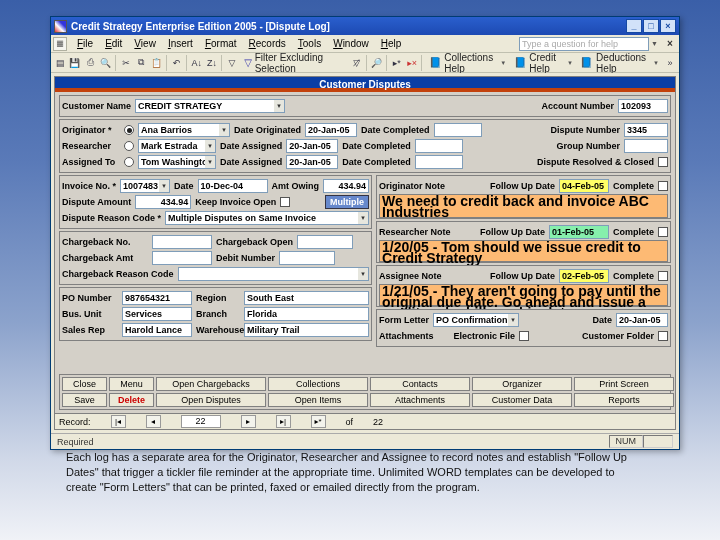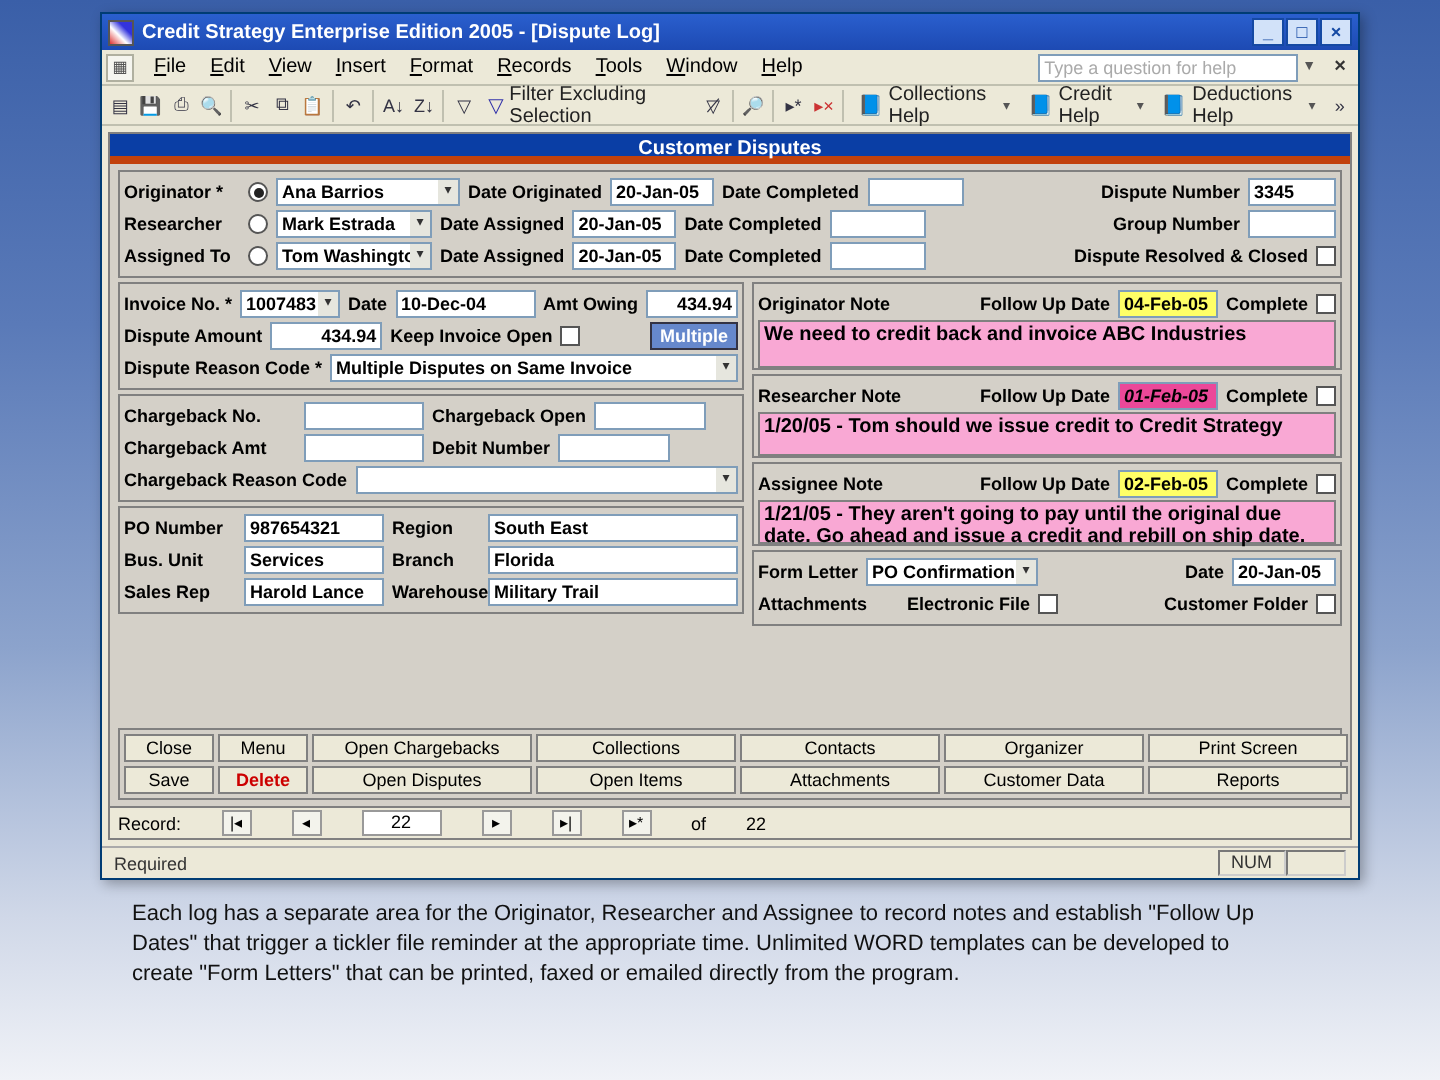--- a/index.html
+++ b/index.html
@@ -4,21 +4,21 @@
 <style>
   * { box-sizing: border-box; margin: 0; padding: 0; }
   body {
     font-family: "Tahoma", "MS Sans Serif", Arial, sans-serif;
     font-size: 10px;
     background: linear-gradient(180deg, #3a5fa8 0%, #5a7ab8 30%, #8ca3cc 60%, #d0d8e8 85%, #f0f2f7 100%);
     width: 720px; height: 540px;
     overflow: hidden;
   }
   .app-window {
-    position: absolute; top: 6px; left: 50px; width: 630px; height: 434px;
+    position: absolute; top: 16px; left: 50px; width: 630px; height: 434px;
     background: #ece9d8; border: 1px solid #003c74;
     box-shadow: 2px 2px 6px rgba(0,0,0,.3);
     display: flex; flex-direction: column;
   }
   .titlebar {
     background: linear-gradient(180deg,#2a5fce 0%,#1d4ab3 100%);
     color: #fff; height: 18px; display: flex; align-items: center;
     padding: 0 3px; font-size: 10px; font-weight: bold;
   }
   .titlebar .icon { width: 13px; height: 13px; margin-right: 4px;
@@ -59,21 +59,21 @@
   .combo .dd { position:absolute; right:0; top:0; width:11px; height:14px;
     background:#e6e6de; border:1px solid #7f9db9; border-left:none;
     font-size:7px; text-align:center; line-height:12px; color:#333; }
   .radio { width:10px; height:10px; border:1px solid #555; border-radius:50%; background:#fff;
     display:inline-flex; align-items:center; justify-content:center; }
   .radio .dot { width:5px; height:5px; border-radius:50%; background:#222; }
   .cb { width:10px; height:10px; border:1px solid #555; background:#fff; }
   .cols { display:flex; gap:4px; }
   .colL { flex:0 0 310px; display:flex; flex-direction:column; gap:2px; }
   .colR { flex:1; display:flex; flex-direction:column; gap:2px; }
-  .yellow { background:#f9a8d4; border:1px solid #808080; font-size:10px; font-weight:bold;
+  .yellow { background:#fdba74; border:1px solid #808080; font-size:14px; font-weight:bold;
     padding:1px 2px; line-height:11px; }
   .btn { background:#ece9d8; border:1px solid #808080; height:14px; font-size:9px;
     font-weight:normal; padding:0 4px; line-height:12px; text-align:center; white-space:nowrap; }
   .bluebtn { background:#6688cc; color:#fff; border:1px solid #334; font-weight:bold;
     font-size:9px; height:14px; padding:0 4px; line-height:12px; }
   .del { color:#c00; font-weight:bold; }
   .navbar { border-top:1px solid #808080; background:#ece9d8; height:16px;
     display:flex; align-items:center; font-size:9px; padding:0 4px; gap:20px; }
   .navbtn { width:15px; height:13px; border:1px solid #999; background:#f3f3ec;
     font-size:8px; text-align:center; line-height:11px; }
@@ -158,20 +158,32 @@
       <span style="color:#c93;">📘</span>&nbsp;<span>Deductions Help</span><span class="drop">▾</span>
     </div>
     <div class="tbtn">»</div>
   </div>
 
   <div class="clientarea">
     <div class="form-frame">
       <div class="form-title">Customer Disputes</div>
       <div class="form-body">
 
+        <div class="section">
+          <div class="row">
+            <span class="lbl">Customer Name</span>
+            <div class="combo">
+              <div class="field" style="width:150px;">CREDIT STRATEGY</div>
+                <div class="dd">▾</div>
+            </div>
+            <span style="flex:1"></span>
+            <span class="lbl">Account Number</span>
+            <div class="field" style="width:50px;">102093</div>
+          </div>
+        </div>
 
         <div class="section">
           <div class="row">
             <span class="lbl" style="width:58px;">Originator *</span>
             <span class="radio">
                 <span class="dot"></span>
               </span>
             <div class="combo">
                 <div class="field" style="width:92px;">Ana Barrios</div>
                 <div class="dd">▾</div>
@@ -299,21 +311,21 @@
                 <span class="lbl">Complete</span>
                 <span class="cb"></span>
               </div>
               <div class="yellow" style="height:24px;">We need to credit back and invoice ABC Industries</div>
             </div>
             <div class="section" style="padding-bottom:0;">
               <div class="row">
                 <span class="lbl">Researcher Note</span>
                 <span style="flex:1"></span>
                 <span class="lbl">Follow Up Date</span>
-                <div class="field" style="width:50px;background:#ec4899;font-style:italic;">01-Feb-05</div>
+                <div class="field" style="width:60px;background:#86efac;">01-Feb-05</div>
                 <span class="lbl">Complete</span>
                 <span class="cb"></span>
               </div>
               <div class="yellow" style="height:22px;">1/20/05 - Tom should we issue credit to Credit Strategy</div>
             </div>
             <div class="section" style="padding-bottom:0;">
               <div class="row">
                 <span class="lbl">Assignee Note</span>
                 <span style="flex:1"></span>
                 <span class="lbl">Follow Up Date</span>

